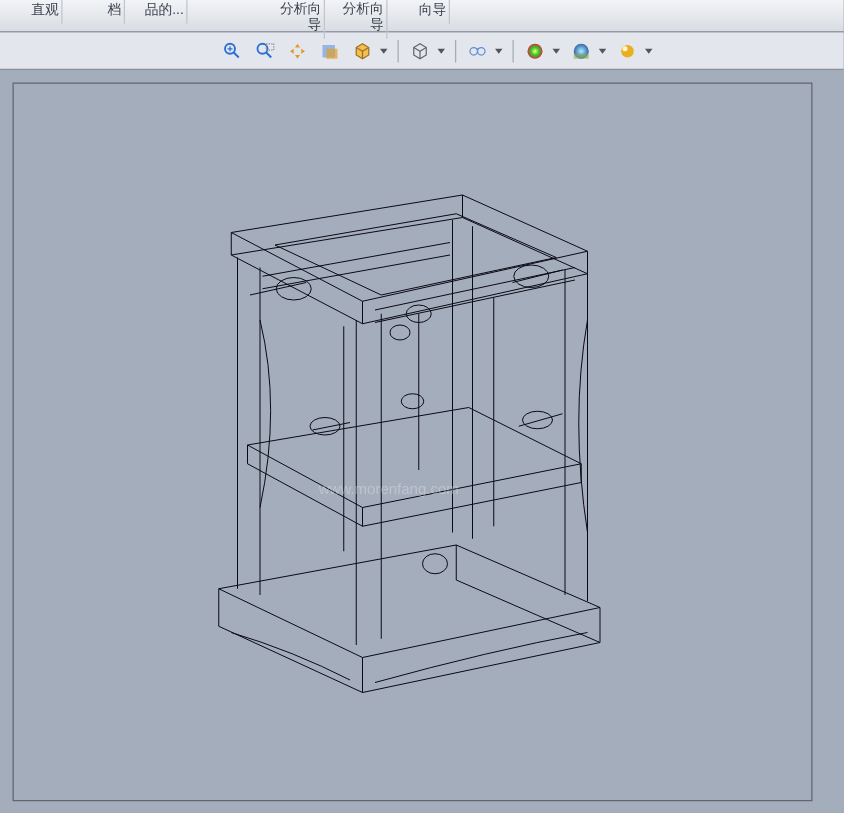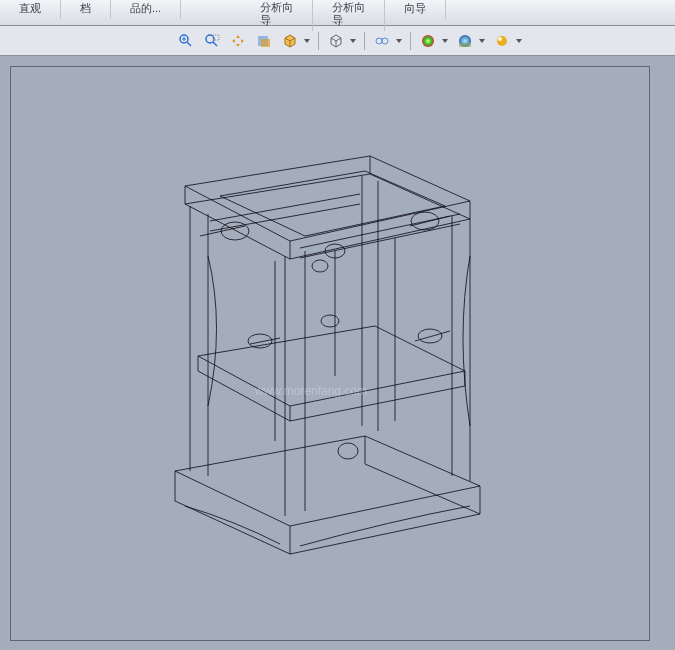--- a/index.html
+++ b/index.html
@@ -13,22 +13,22 @@
 }
 .menu-bar {
   height: 26px;
   background: linear-gradient(#f2f4f7, #d9dce2);
   border-bottom: 1px solid #8a8f99;
   display: flex;
   align-items: flex-start;
   color: #3a3f4a;
 }
 .menu-item {
-  padding: 2px 19px 4px;
-  text-align: left;
+  padding: 2px 2px 4px;
+  text-align: right;
   line-height: 13px;
   font-size: 11px;
   border-right: 1px solid #c1c5cc;
   min-width: 50px;
 }
 .menu-item.two-line { padding-top: 1px; }
 .toolbar {
   height: 30px;
   background: #e3e6ec;
   border-bottom: 1px solid #8a8f99;

